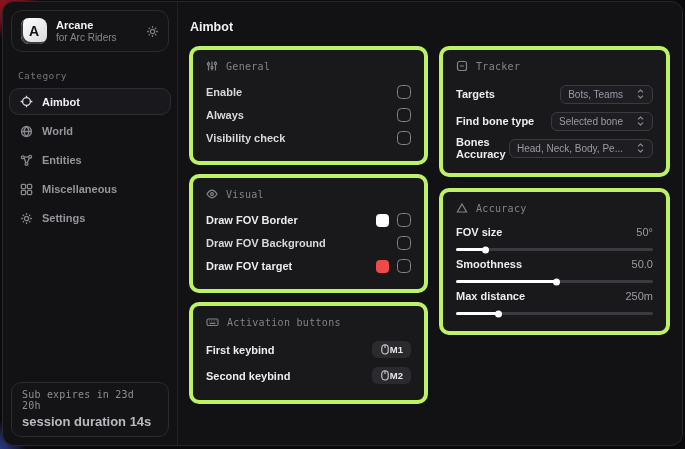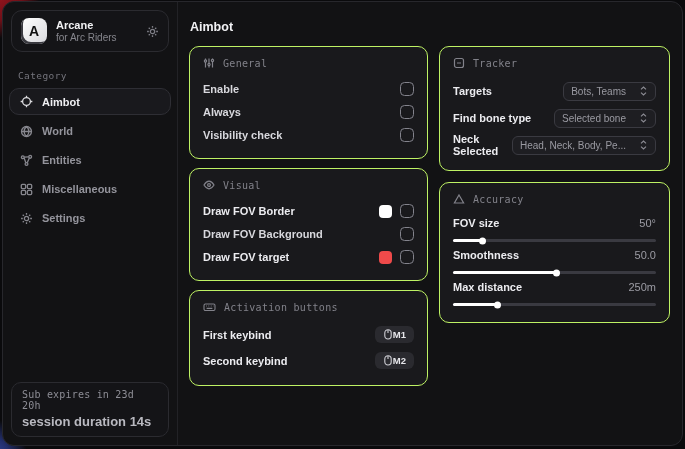--- a/index.html
+++ b/index.html
@@ -61,21 +61,21 @@
   }
   .sub-line1 { color:#8e8e96; font-size:10px; font-family:"DejaVu Sans Mono", monospace; letter-spacing:.2px; }
   .sub-line2 { color:#b9b9c0; font-size:13px; font-weight:bold; margin-top:3px; }
   
   .main { flex:1; padding:12px 12px 12px 11px; display:flex; flex-direction:column; }
   .page-title { color:#f1f1f4; font-size:12.5px; font-weight:bold; margin:6px 0 12px 1px; }
   .columns { display:flex; gap:11px; align-items:flex-start; }
   .col-left { width:239px; min-width:239px; display:flex; flex-direction:column; gap:9px; }
   .col-right { flex:1; display:flex; flex-direction:column; gap:11px; }
   .card {
-    background:#19191c; border:1px solid #bef264; border-radius:10px;
+    background:#19191c; border:4px solid #bef264; border-radius:10px;
     padding:10px 13px 12px 13px;
   }
   .card-header {
     display:flex; align-items:center; gap:8px;
     color:#82828a; font-size:10px; letter-spacing:.3px;
     font-family:"DejaVu Sans Mono", monospace;
     margin-bottom:9px;
   }
   .card-header .hicon { display:flex; color:#82828a; }
   .row { display:flex; align-items:center; justify-content:space-between; height:22px; }
@@ -329,21 +329,21 @@
             <span class="dropdown">
               <span class="dtext">Selected bone</span>
               <span class="dicon">
                 <svg width="9" height="10" viewBox="0 0 9 10" fill="none" stroke="currentColor" stroke-width="1.2">
                   <path d="M2 3.4L4.5 1 7 3.4M2 6.6L4.5 9 7 6.6"></path>
                 </svg>
               </span>
             </span>
           </div>
           <div class="row" style="height:26px;">
-            <span class="row-label bright">Neck Selected</span>
+            <span class="row-label bright">Bones Accuracy</span>
             <span class="dropdown">
               <span class="dtext">Head, Neck, Body, Pe...</span>
               <span class="dicon">
                 <svg width="9" height="10" viewBox="0 0 9 10" fill="none" stroke="currentColor" stroke-width="1.2">
                   <path d="M2 3.4L4.5 1 7 3.4M2 6.6L4.5 9 7 6.6"></path>
                 </svg>
               </span>
             </span>
           </div>
         </div>

